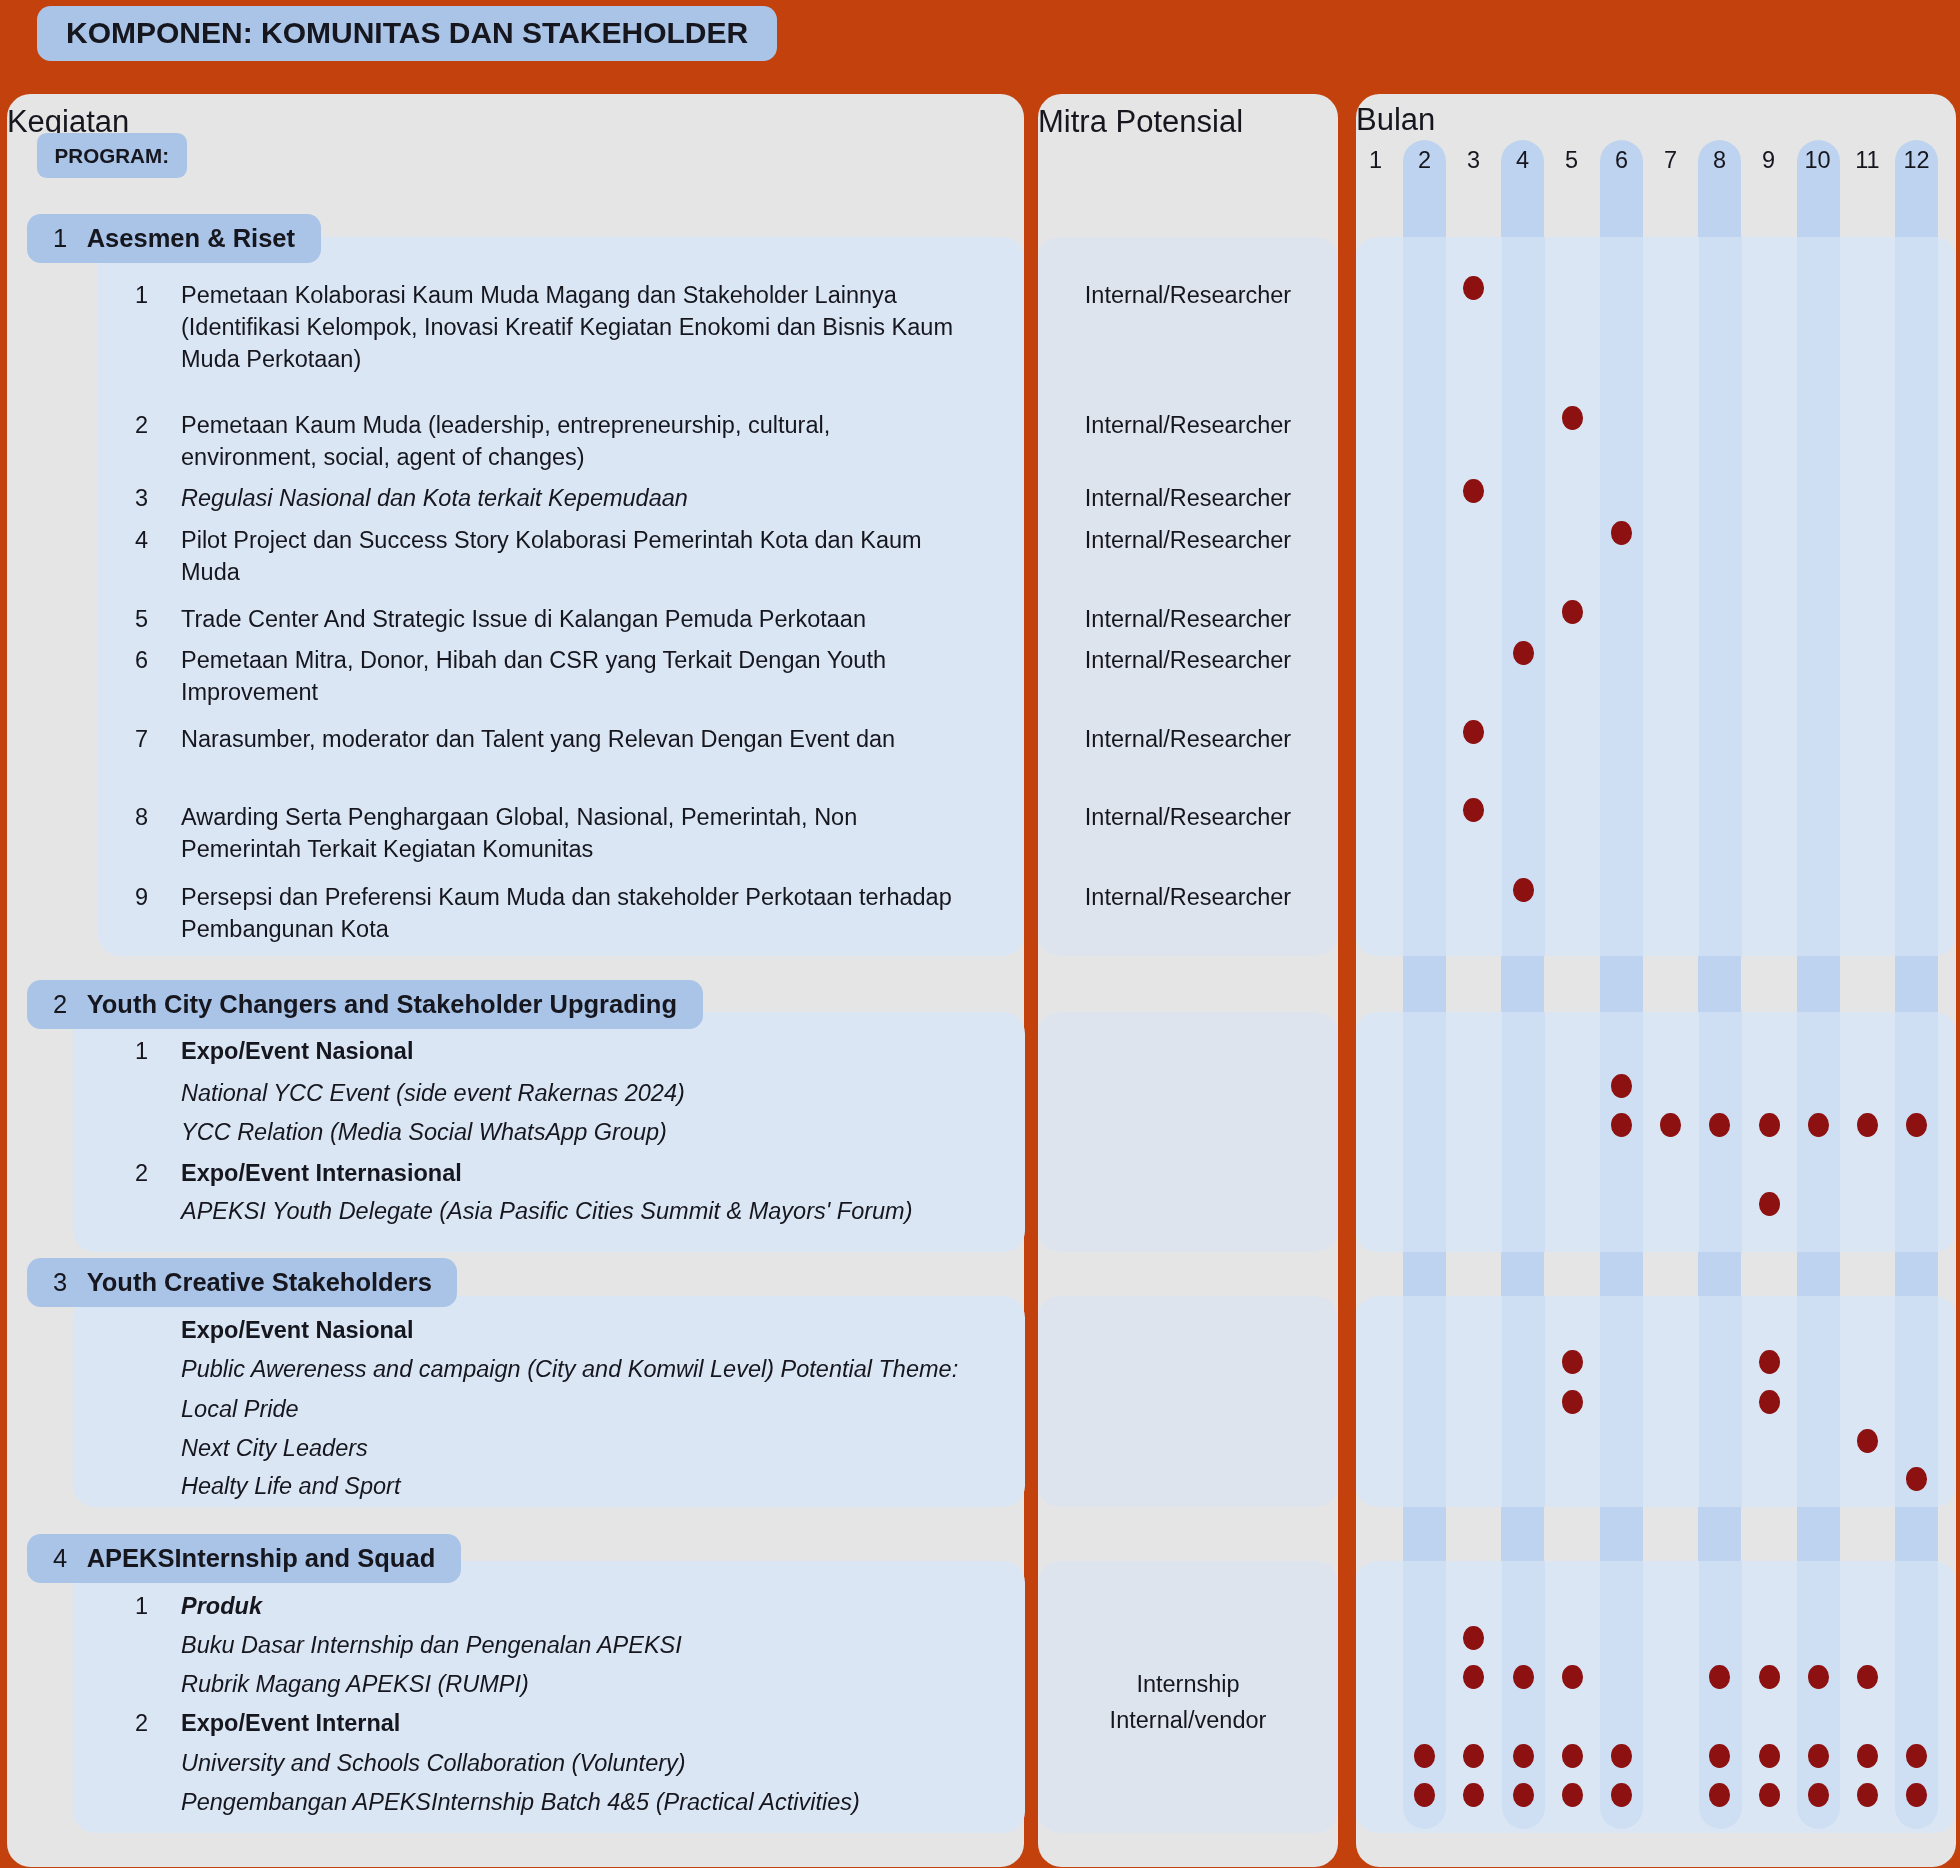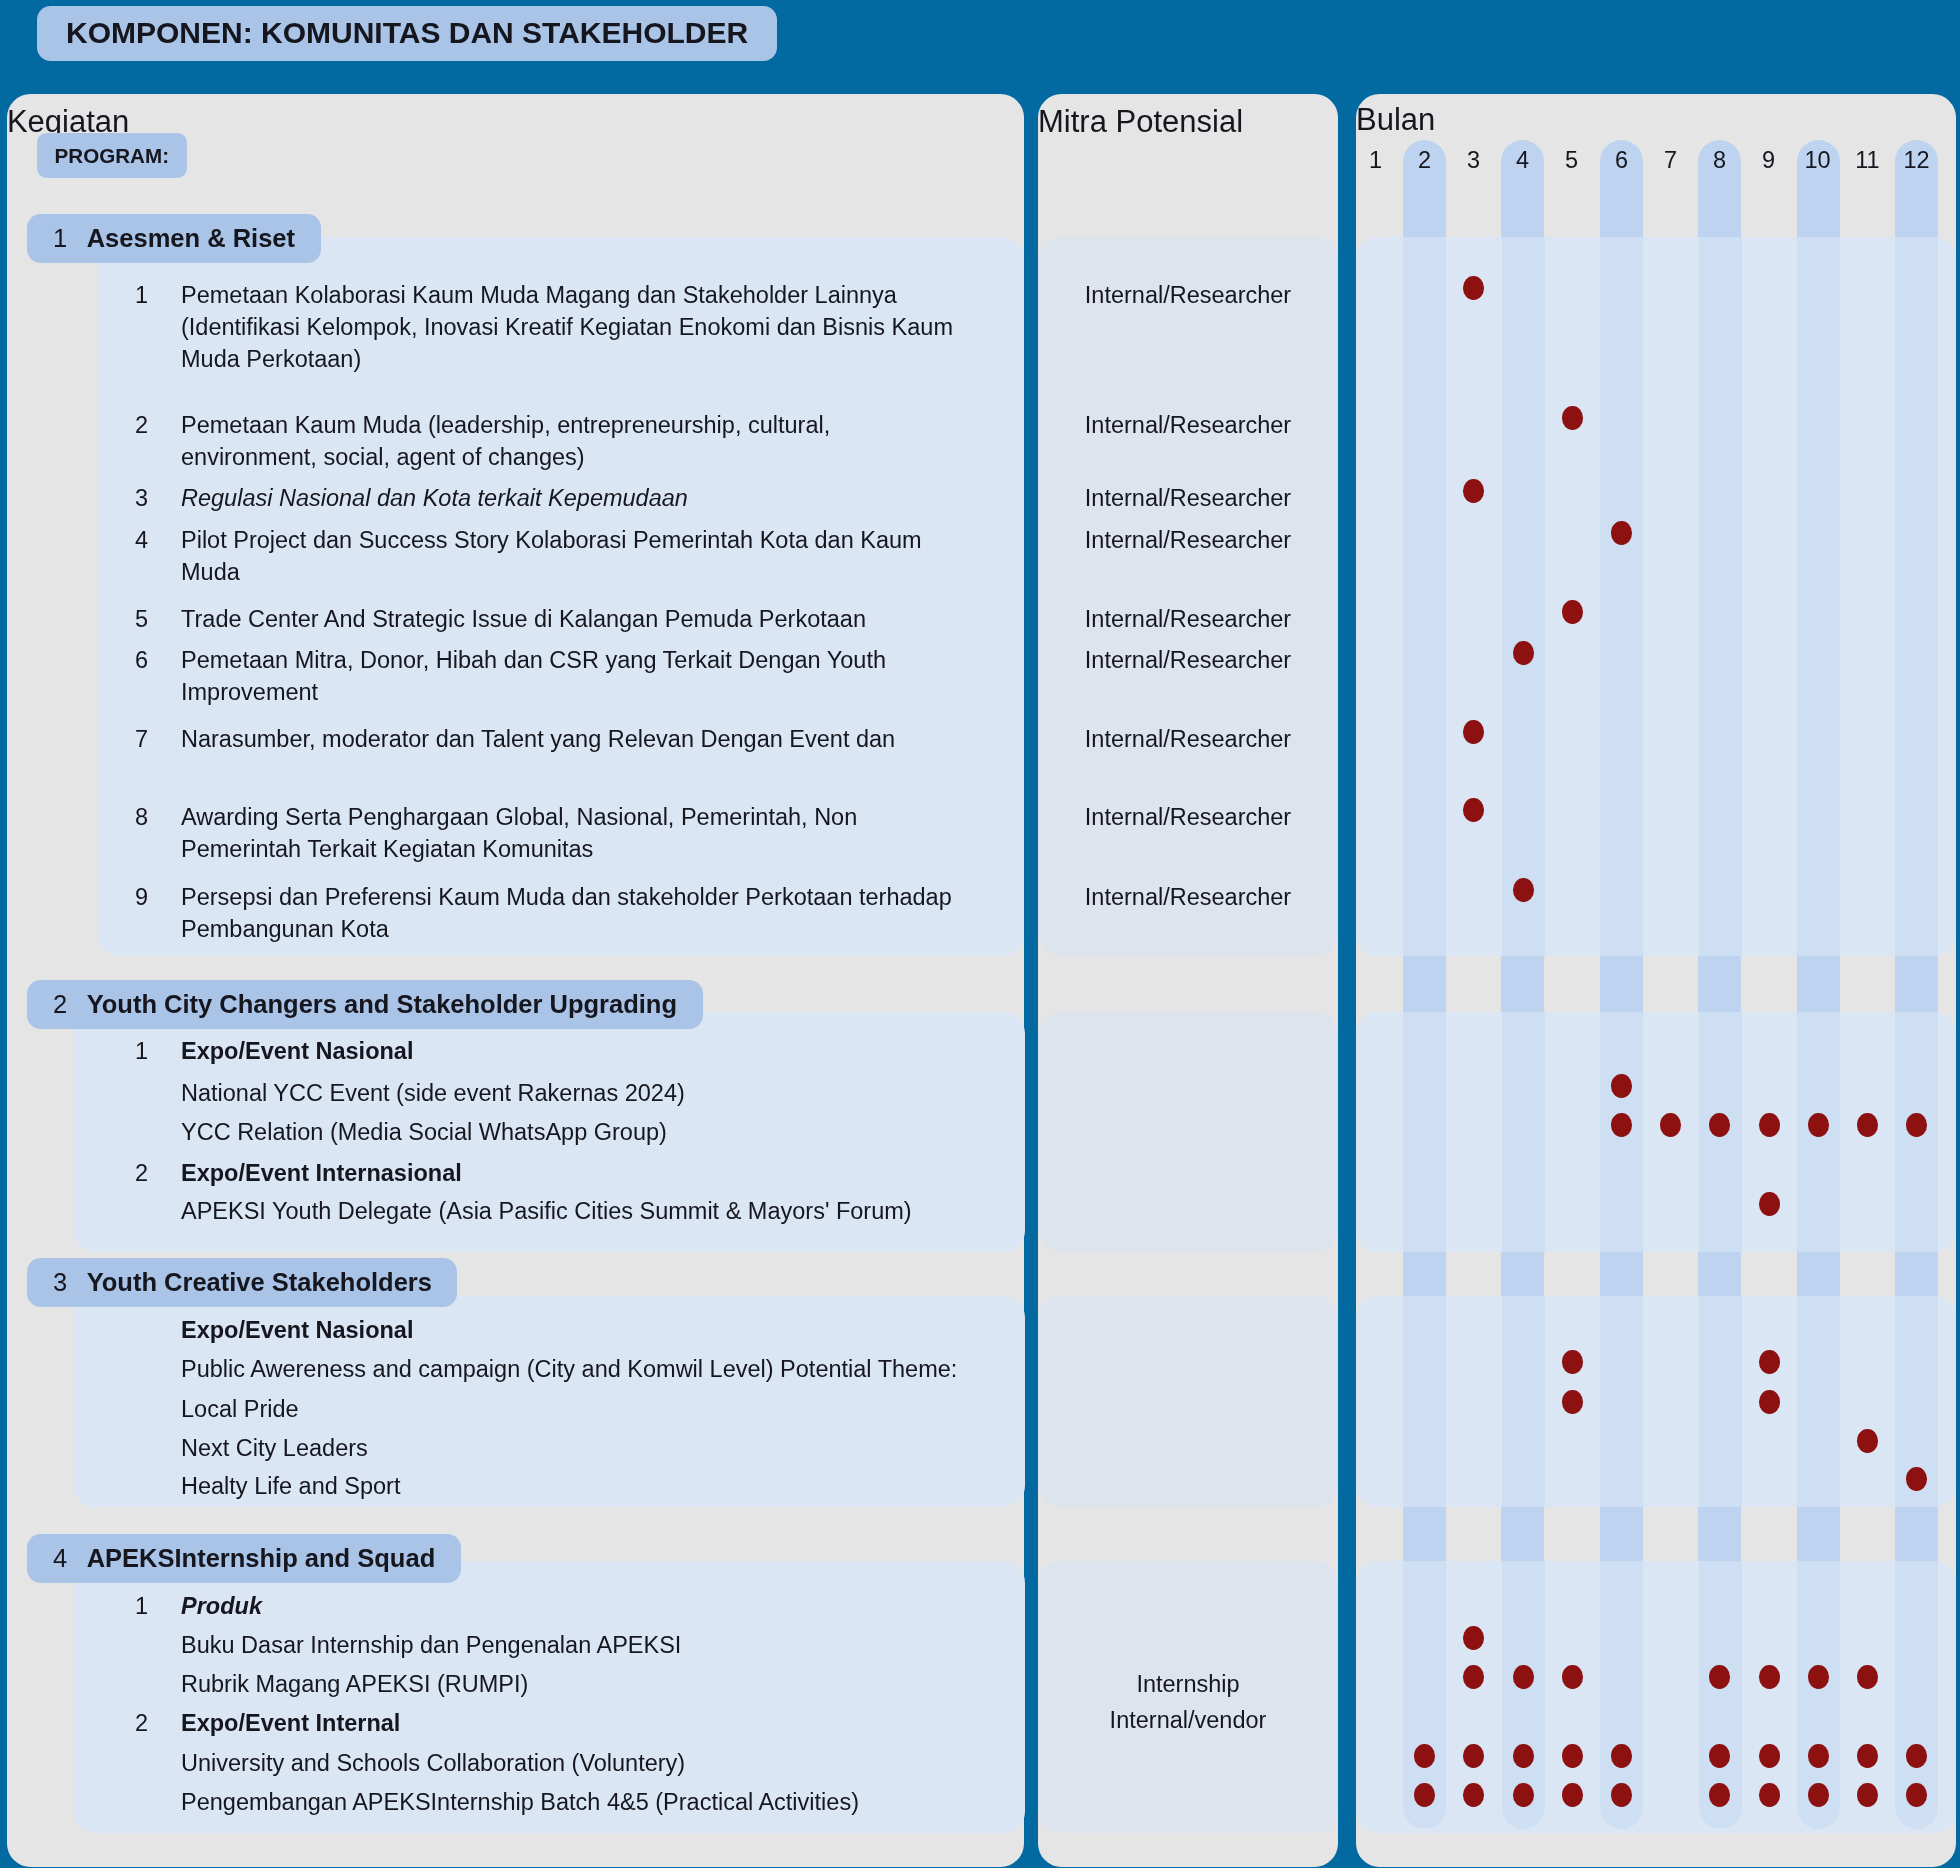--- a/index.html
+++ b/index.html
@@ -1,16 +1,16 @@
 <!DOCTYPE html>
 <html><head>
 <meta charset="utf-8">
 <style>
   html,body{margin:0;padding:0;background:#fff;}
-  .canvas{position:relative;width:1960px;height:1868px;background:#0369a1;
+  .canvas{position:relative;width:1960px;height:1868px;background:#c2410c;
           font-family:"Liberation Sans",sans-serif;color:#16161e;overflow:hidden;}
   .panel{position:absolute;top:94px;height:1773px;background:#e5e5e6;border-radius:23.5px;}
   .panel-keg{left:6.9px;width:1017px;}
   .panel-mitra{left:1038px;width:300px;}
   .panel-bulan{left:1356px;width:600px;}
   .col-header{position:absolute;top:104px;font-size:31px;}
   .stripe{position:absolute;width:43px;background:#bed3ef;border-radius:21.6px;}
   .month-label{position:absolute;top:147px;text-align:center;font-size:23.5px;}
   .title-badge{position:absolute;left:37px;top:5.9px;height:55px;display:inline-flex;align-items:center;
                padding:0 29px;background:#aac4e8;border-radius:13.7px;font-size:30px;font-weight:bold;}
@@ -19,21 +19,21 @@
   .sec-badge{position:absolute;left:27.4px;height:49px;display:inline-flex;align-items:center;
              padding:0 25.5px;background:#aac4e8;border-radius:13.7px;font-size:25.5px;gap:19.6px;z-index:6;}
   .sec-badge .t{font-weight:bold;}
   .sec-block{position:absolute;border-radius:21.6px;overflow:hidden;z-index:3;}
   .sec-block.keg,.sec-block.bulan{background:#dbe6f4;}
   .sec-block.mitra{background:#dee4ee;}
   .block-stripe{position:absolute;top:0;width:43px;background:#cfdff3;}
   .row-num{position:absolute;left:135px;font-size:23.5px;line-height:32px;z-index:5;}
   .row-text{position:absolute;left:181px;font-size:23.5px;line-height:32px;white-space:nowrap;z-index:5;}
   .row-text.bold{font-weight:bold;}
-  .row-text.italic{}
+  .row-text.italic{font-style:italic;}
   .mitra-label{position:absolute;left:1038px;width:300px;text-align:center;font-size:23.5px;line-height:32px;z-index:5;}
   .dot{position:absolute;width:20.6px;height:23.5px;border-radius:50%;background:#8d1111;z-index:5;}
 </style>
 </head>
 <body>
 
 <div class="canvas">
   <div class="title-badge">KOMPONEN: KOMUNITAS DAN STAKEHOLDER</div>
 
   <div class="panel panel-keg"></div>

